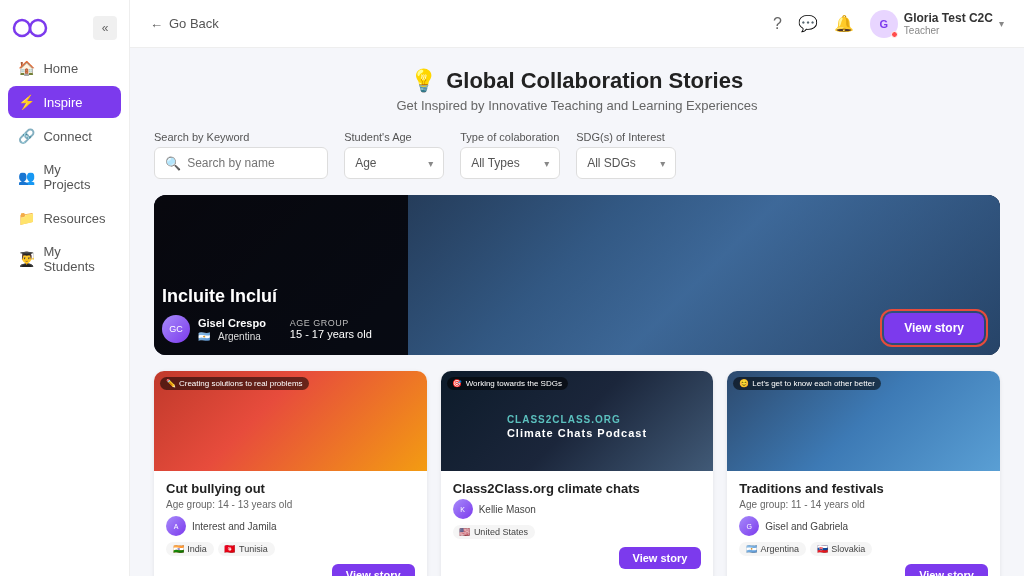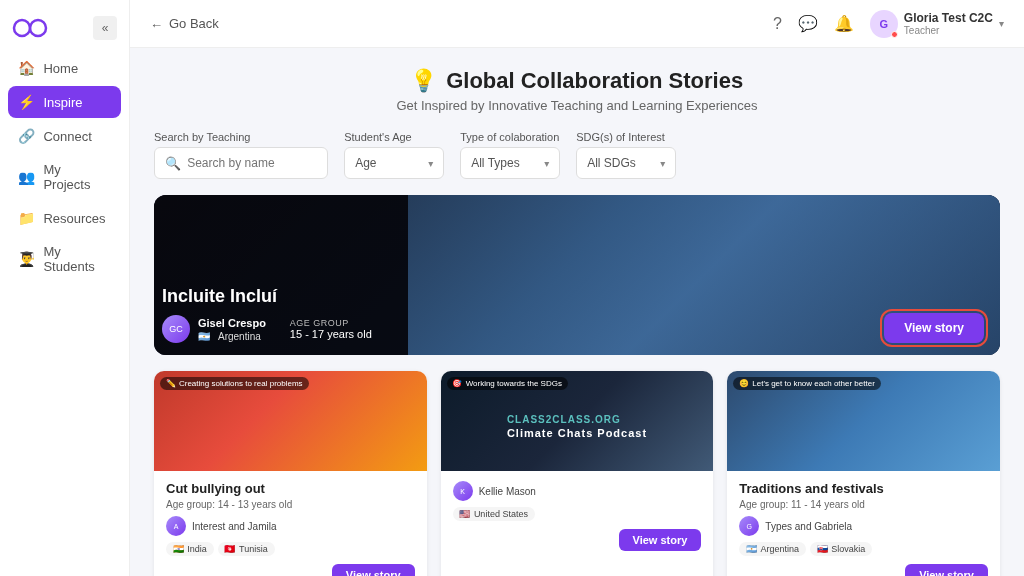--- a/index.html
+++ b/index.html
@@ -298,21 +298,21 @@
     <div class="page-title-section">
       <div class="page-title">
         <span>💡</span>
         <span>Global Collaboration Stories</span>
       </div>
       <div class="page-subtitle">Get Inspired by Innovative Teaching and Learning Experiences</div>
     </div>
 
     <div class="filters">
       <div class="filter-group">
-        <span class="filter-label">Search by Teaching</span>
+        <span class="filter-label">Search by Keyword</span>
         <div class="filter-input-wrap">
           <span class="search-icon-svg">🔍</span>
           <input type="text" placeholder="Search by name" style="">
         </div>
       </div>
       <div class="filter-group">
         <span class="filter-label">Student's Age</span>
         <div class="filter-select">
           <span>Age</span>
           <span class="chevron">▾</span>
@@ -399,20 +399,21 @@
           <div style="position:absolute;top:6px;left:6px;" class="card-badge">
             <span>🎯</span>
             <span>Working towards the SDGs</span>
           </div>
           <div style="text-align:left;color:#7dd3d8;font-size:9px;font-weight:700;letter-spacing:1px;margin-top:10px;">
             <div style="font-size:10px;color:#5bc0be;font-weight:800;">CLASS2CLASS.ORG</div>
             <div style="font-size:11px;color:#fff;font-weight:700;margin-top:2px;">Climate Chats Podcast</div>
           </div>
         </div>
         <div class="card-body">
+          <div class="card-title">Class2Class.org climate chats</div>
           <div class="card-authors">
             <div class="card-author-avatar">K</div>
             <span class="card-author-name">Kellie Mason</span>
           </div>
           <div class="card-countries">
             <div class="flag-badge">
               <span>🇺🇸</span>
               <span>United States</span>
             </div>
           </div>
@@ -427,21 +428,21 @@
           <div class="card-badge">
             <span>😊</span>
             <span>Let's get to know each other better</span>
           </div>
         </div>
         <div class="card-body">
           <div class="card-title">Traditions and festivals</div>
           <div class="card-age">Age group: 11 - 14 years old</div>
           <div class="card-authors">
             <div class="card-author-avatar">G</div>
-            <span class="card-author-name">Types and Gabriela</span>
+            <span class="card-author-name">Gisel and Gabriela</span>
           </div>
           <div class="card-countries">
             <div class="flag-badge">
               <span>🇦🇷</span>
               <span>Argentina</span>
             </div>
             <div class="flag-badge">
               <span>🇸🇰</span>
               <span>Slovakia</span>
             </div>

